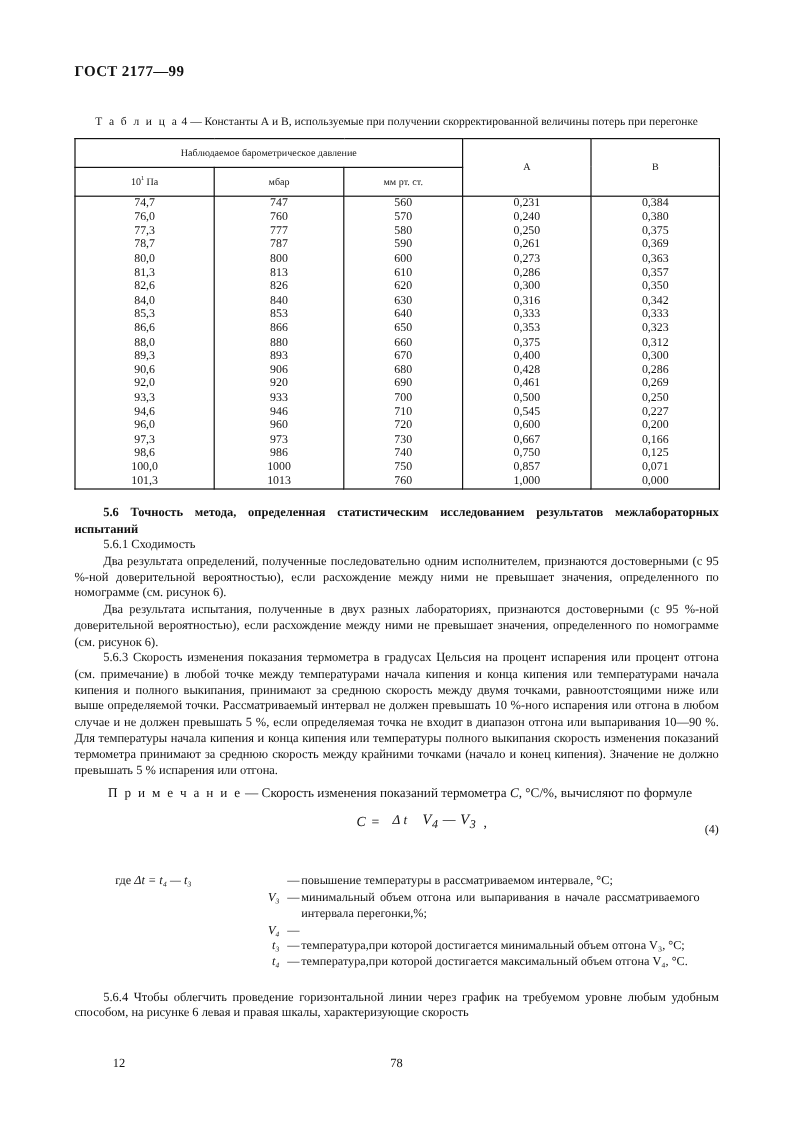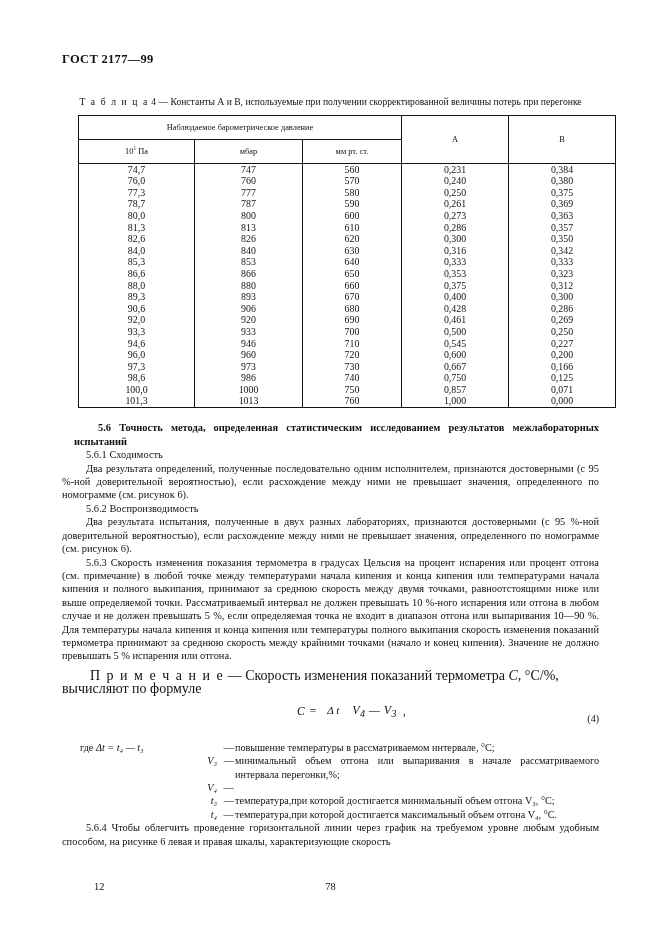--- a/index.html
+++ b/index.html
@@ -54,21 +54,20 @@
   .sp-word {
     letter-spacing: 1.6px;
   }
 
   
   table.consts {
     border-collapse: collapse;
     width: 537px;
     table-layout: fixed;
     font-size: 9.8px;
-    margin-left: 16px;
   }
   table.consts td, table.consts th {
     border: 1px solid #121212;
     padding: 0;
     font-weight: normal;
     text-align: center;
     vertical-align: middle;
   }
   table.consts thead th {
     font-size: 8.4px;
@@ -95,40 +94,40 @@
     font-size: 0.62em;
     vertical-align: super;
     line-height: 0;
   }
 
   
   .sec-head {
     font-size: 10.4px;
     font-weight: bold;
     line-height: 13.6px;
-    margin: 13px 0 0 12px;
+    margin: 13px 0 0 0;
     text-align: justify;
     text-indent: 24px;
   }
   p.body {
     font-size: 10.4px;
     line-height: 13.4px;
     margin: 0;
     text-align: justify;
     text-indent: 24px;
     hyphens: manual;
   }
   .subhead {
     font-size: 10.4px;
     line-height: 13.4px;
     margin: 0;
     text-indent: 24px;
   }
   .note {
-    font-size: 14px;
+    font-size: 11px;
     line-height: 13px;
     margin: 6px 0 0 0;
     text-indent: 28px;
   }
   .note .sp-word {
     letter-spacing: 1.5px;
   }
   i.var, em.var {
     font-style: italic;
   }
@@ -183,21 +182,21 @@
     position: absolute;
     right: 0;
     top: 14px;
     font-size: 10px;
   }
 
   
   .where {
     font-size: 10.2px;
     line-height: 13.4px;
-    margin: 0;
+    margin: 16px;
   }
   .where-row {
     display: flex;
     align-items: flex-start;
   }
   .where-lead {
     width: 160px;
     flex: 0 0 160px;
     text-align: right;
     padding-right: 5px;
@@ -384,24 +383,20 @@
       <span>5.6</span>
       <span>Точность метода, определенная статистическим исследованием результатов межлабораторных испытаний</span>
     </div>
 
     <div class="subhead">
       <span>5.6.1</span>
       <span>Сходимость</span>
     </div>
     <p class="body">Два результата определений, полученные последовательно одним исполнителем, признаются достоверными (с 95 %-ной доверительной вероятностью), если расхождение между ними не превышает значения, определенного по номограмме (см. рисунок 6).</p>
 
-    <div class="subhead">
-      <span>5.6.2</span>
-      <span>Воспроизводимость</span>
-    </div>
     <p class="body">Два результата испытания, полученные в двух разных лабораториях, признаются достоверными (с 95 %-ной доверительной вероятностью), если расхождение между ними не превышает значения, определенного по номограмме (см. рисунок 6).</p>
 
     <p class="body"><span>5.6.3</span> <span>Скорость изменения показания термометра в градусах Цельсия на процент испарения или процент отгона (см. примечание) в любой точке между температурами начала кипения и конца кипения или температурами начала кипения и полного выкипания, принимают за среднюю скорость между двумя точками, равноотстоящими ниже или выше определяемой точки. Рассматриваемый интервал не должен превышать 10 %-ного испарения или отгона в любом случае и не должен превышать 5 %, если определяемая точка не входит в диапазон отгона или выпаривания 10—90 %. Для температуры начала кипения и конца кипения или температуры полного выкипания скорость изменения показаний термометра принимают за среднюю скорость между крайними точками (начало и конец кипения). Значение не должно превышать 5 % испарения или отгона.</span></p>
 
     <p class="note">
       <span class="sp-word">П р и м е ч а н и е</span>
       <span>— Скорость изменения показаний термометра</span>
       <i class="var">C</i><span>, °С/%, вычисляют по формуле</span>
     </p>
 

